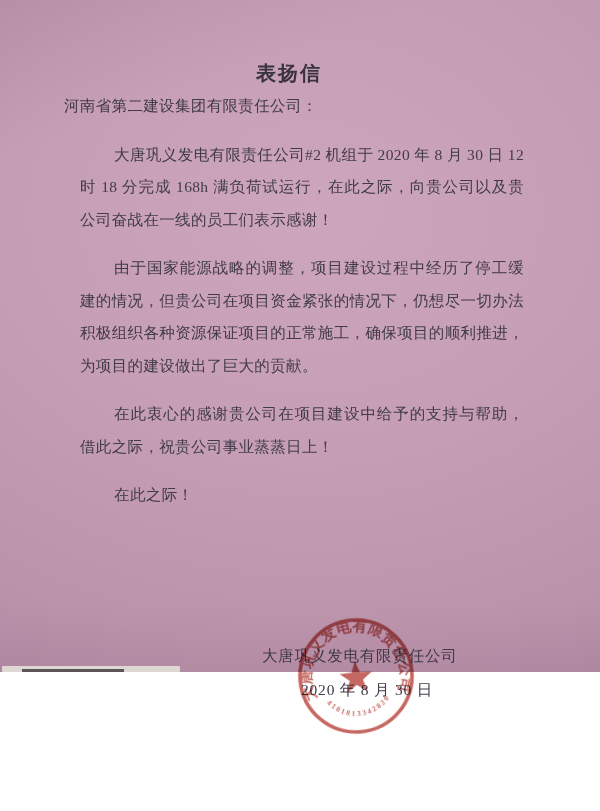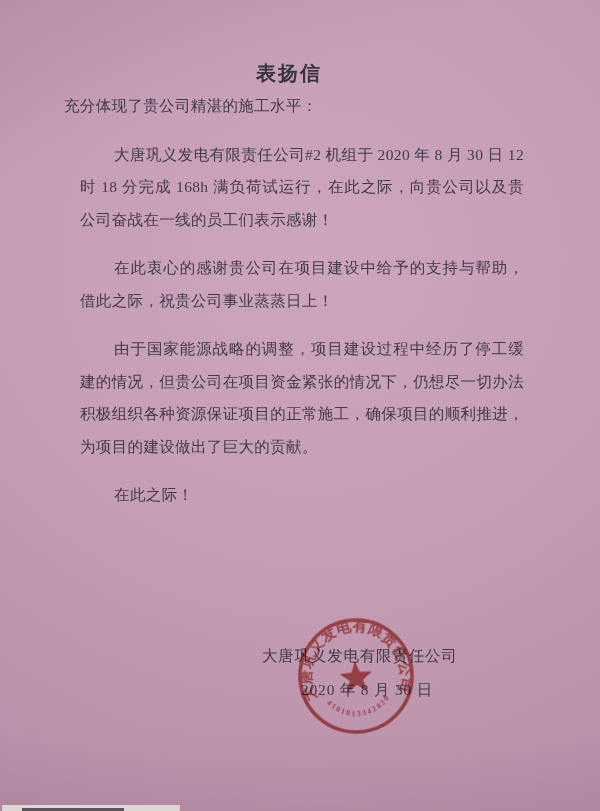--- a/index.html
+++ b/index.html
@@ -7,21 +7,21 @@
     padding: 0;
     width: 600px;
     height: 811px;
     overflow: hidden;
     font-family: "Liberation Serif", "DejaVu Serif", serif;
   }
 
   .photo {
     position: relative;
     width: 600px;
-    height: 811px;
+    height: 672px;
     background:
       linear-gradient(160deg, rgba(90,60,80,0.10) 0%, rgba(90,60,80,0) 18%),
       linear-gradient(0deg, rgba(120,80,105,0.10) 0%, rgba(120,80,105,0) 10%),
       radial-gradient(ellipse 130% 90% at 52% 32%, #cda6bd 0%, #c59eb5 40%, #bb93ab 72%, #ad859e 100%);
   }
 
   
   .edge-white {
     position: absolute;
     left: 2px;
@@ -109,24 +109,24 @@
     font-weight: bold;
   }
 </style>
 </head>
 <body>
 
 <div class="photo">
 
   <div class="letter">
     <h1>表扬信</h1>
-    <p class="salutation">充分体现了贵公司精湛的施工水平：</p>
+    <p class="salutation">河南省第二建设集团有限责任公司：</p>
     <p class="para">大唐巩义发电有限责任公司#2 机组于 2020 年 8 月 30 日 12 时 18 分完成 168h 满负荷试运行，在此之际，向贵公司以及贵公司奋战在一线的员工们表示感谢！</p>
+    <p class="para">由于国家能源战略的调整，项目建设过程中经历了停工缓建的情况，但贵公司在项目资金紧张的情况下，仍想尽一切办法积极组织各种资源保证项目的正常施工，确保项目的顺利推进，为项目的建设做出了巨大的贡献。</p>
     <p class="para">在此衷心的感谢贵公司在项目建设中给予的支持与帮助，借此之际，祝贵公司事业蒸蒸日上！</p>
-    <p class="para">由于国家能源战略的调整，项目建设过程中经历了停工缓建的情况，但贵公司在项目资金紧张的情况下，仍想尽一切办法积极组织各种资源保证项目的正常施工，确保项目的顺利推进，为项目的建设做出了巨大的贡献。</p>
     <p class="para">在此之际！</p>
   </div>
 
   <div class="signature">大唐巩义发电有限责任公司</div>
   <div class="date">2020 年 8 月 30 日</div>
 
   <svg class="seal" viewBox="0 0 124 124" xmlns="http://www.w3.org/2000/svg">
     <defs>
       <path id="seal-top-arc" d="M 21.2 81 A 45 45 0 1 1 102.8 81" fill="none"></path>
       <path id="seal-bottom-arc" d="M 29.2 84.9 A 40 40 0 0 0 94.8 84.9" fill="none"></path>

